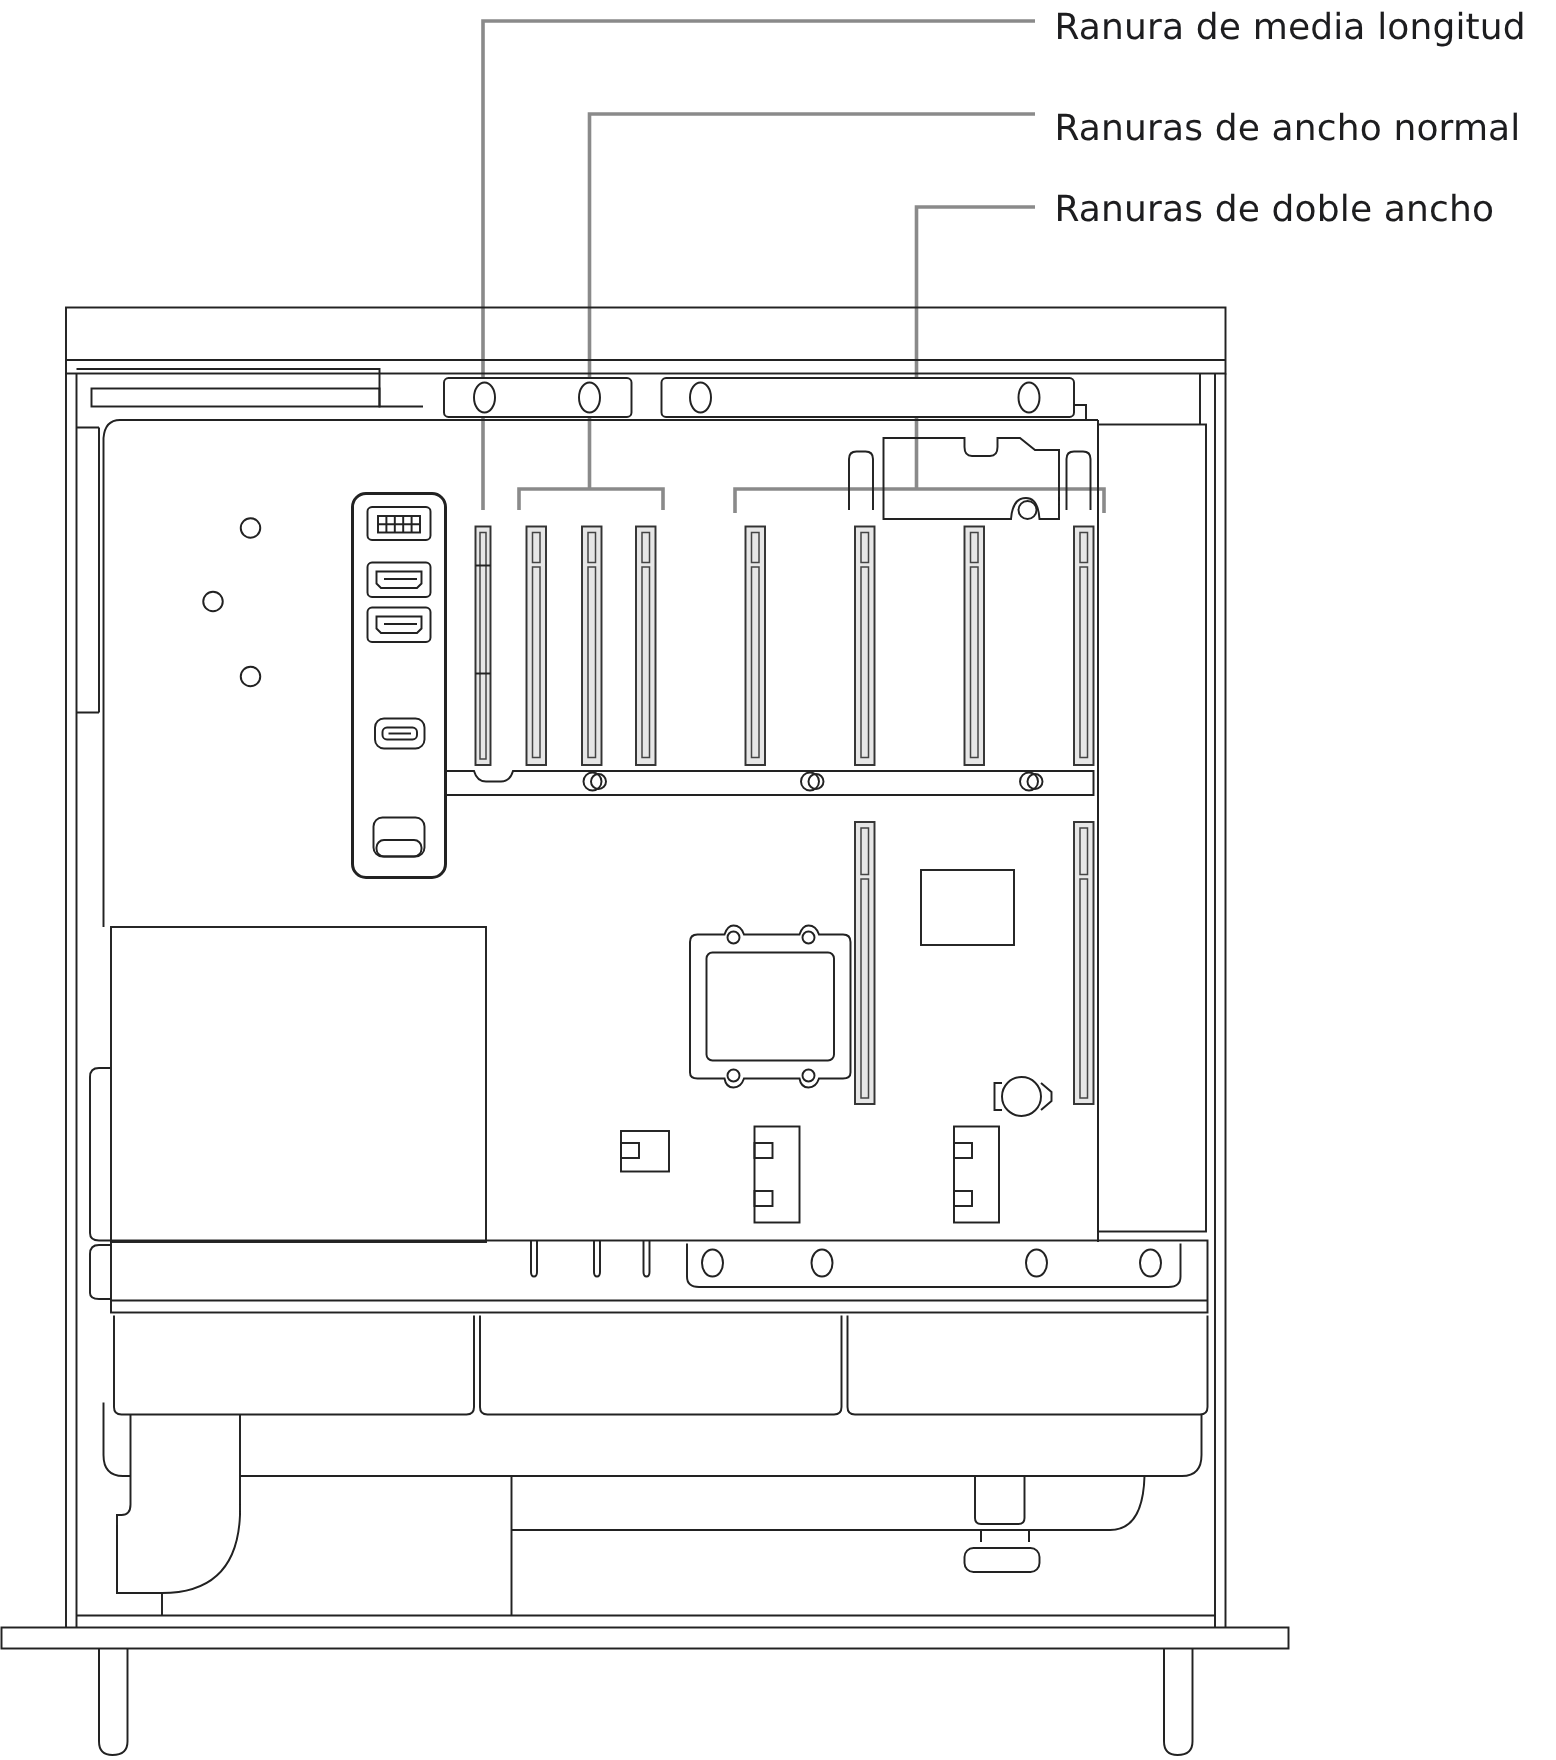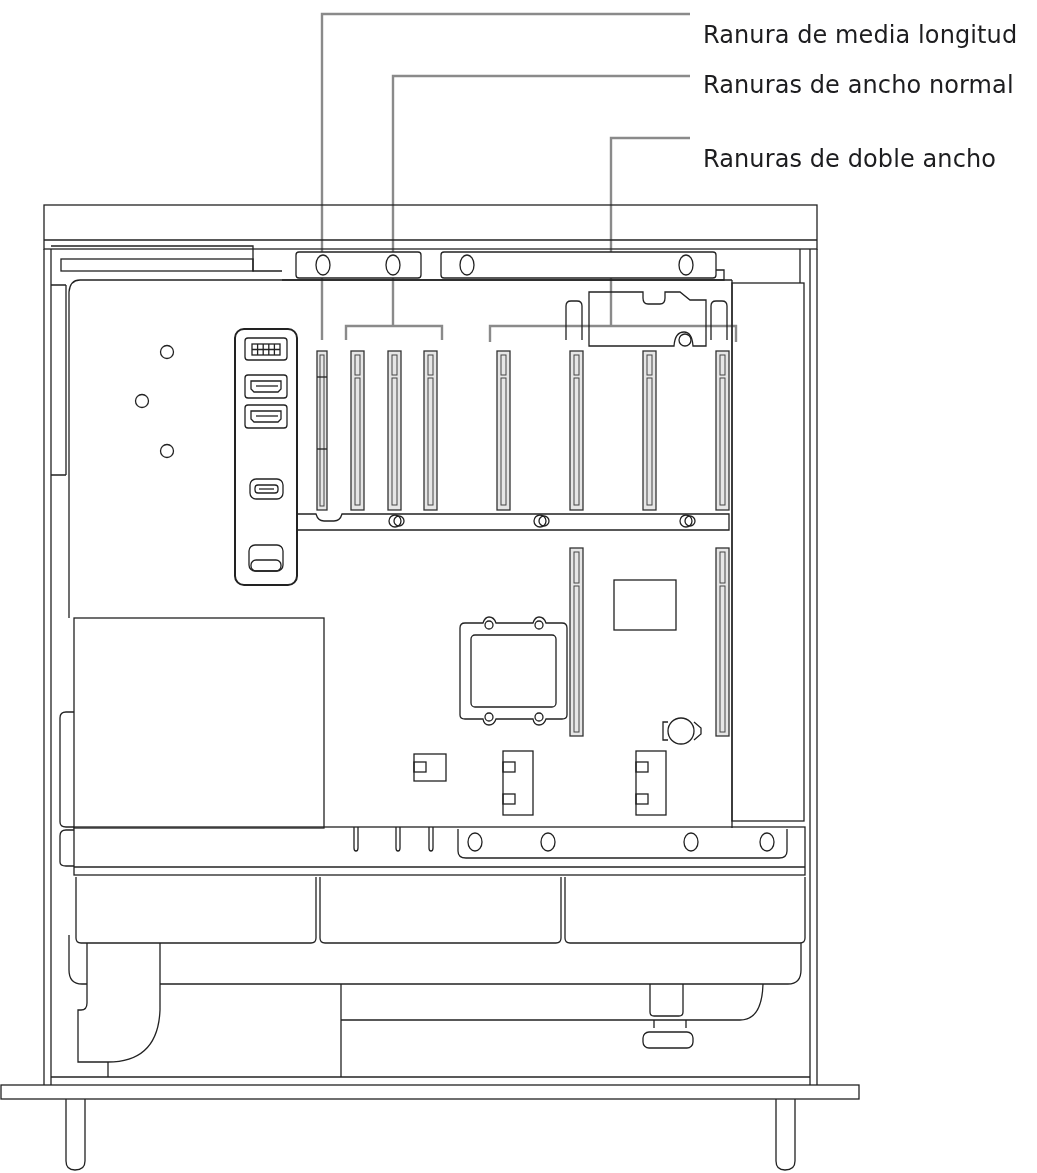--- a/index.html
+++ b/index.html
@@ -1,23 +1,23 @@
 <!DOCTYPE html>
 <html><head>
 <meta charset="utf-8">
 <style>
   html, body { margin: 0; padding: 0; background: #ffffff; }
   body { width: 1037px; height: 1173px; position: relative; overflow: hidden;
          font-family: "DejaVu Sans", "Liberation Sans", sans-serif; }
   #diagram { position: absolute; left: 0; top: 0; width: 1037px; height: 1173px; }
   .callout-label { position: absolute; left: 703px; font-size: 24px; color: #1d1d1f;
                    white-space: nowrap; line-height: 30px; letter-spacing: 0.1px; }
-  #lbl-0 { top: 20px; }
+  #lbl-0 { top: 3px; }
   #lbl-1 { top: 70px; }
-  #lbl-2 { top: 124px; margin-top: 20px; }
+  #lbl-2 { top: 124px; }
   .ln { fill: none; stroke: #222; stroke-width: 1.3; }
   .ln2 { fill: none; stroke: #222; stroke-width: 2; }
   .lnw { fill: #fff; stroke: #222; stroke-width: 1.3; }
   .leader { fill: none; stroke: #8a8a8a; stroke-width: 2.4; }
   .slot { fill: #e6e6e6; stroke: #333; stroke-width: 1.3; }
   .slot-in { fill: #e6e6e6; stroke: #444; stroke-width: 1; }
 </style>
 </head>
 <body>
 

